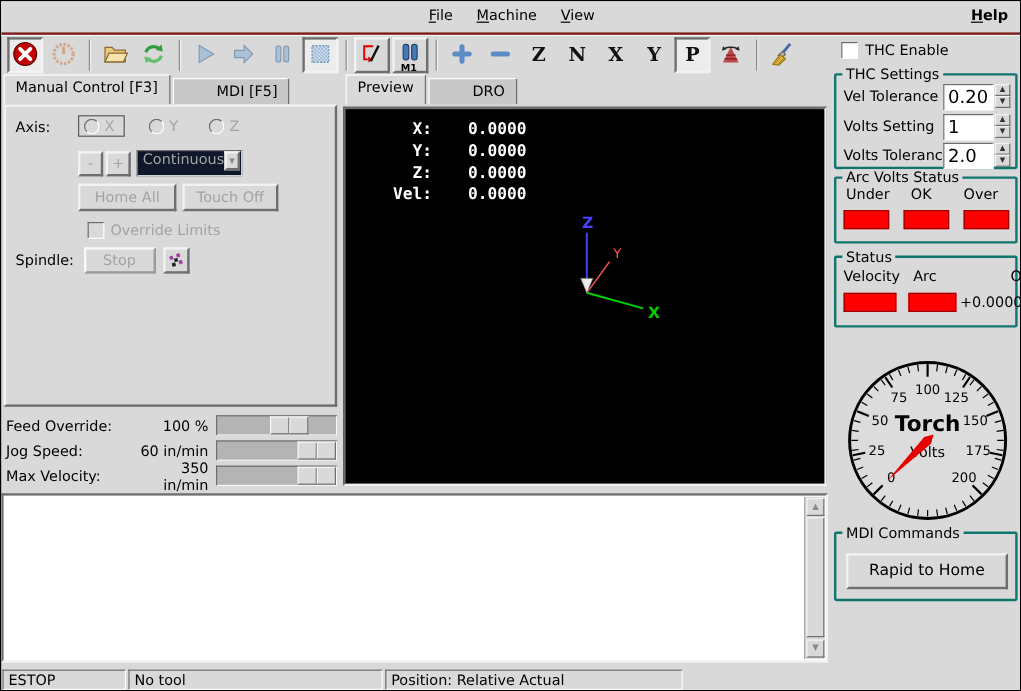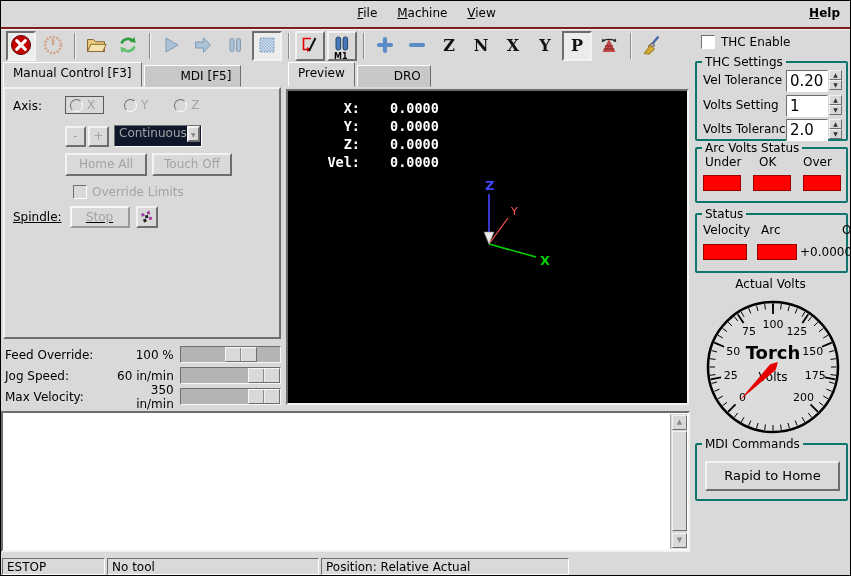--- a/index.html
+++ b/index.html
@@ -253,21 +253,21 @@
       </div>
     </div>
     <div style="position:absolute;left:60px;top:64px;display:flex;">
       <div class="smallbtn disabled-text" style="width:82px;height:23px;line-height:19px;">Home All</div>
       <div class="smallbtn disabled-text" style="width:80px;height:23px;line-height:19px;margin-left:5px;">Touch Off</div>
     </div>
     <div style="position:absolute;left:68px;top:96px;display:flex;align-items:center;gap:5px;">
       <span class="checkbox"></span>
       <span class="disabled-text">Override Limits</span>
     </div>
-    <div style="position:absolute;left:8px;top:117px;display:flex;align-items:center;text-decoration:underline;">
+    <div style="position:absolute;left:8px;top:117px;display:flex;align-items:center;">
       <span>Spindle:</span>
       <div class="smallbtn disabled-text" style="width:60px;height:22px;line-height:18px;margin-left:8px;border-color:#f8f8f8 #9a9a9a #9a9a9a #f8f8f8;">Stop</div>
       <div class="smallbtn" style="width:22px;height:22px;margin-left:6px;">
         <span>
           <svg width="16" height="16">
               <g transform="rotate(-20 8 8)">
                 <rect x="3" y="4" width="3" height="3" fill="#a040a0"></rect>
                 <rect x="6" y="7" width="3" height="3" fill="#222"></rect>
                 <rect x="9" y="4" width="3" height="3" fill="#a040a0"></rect>
                 <rect x="3" y="10" width="3" height="3" fill="#222"></rect>
@@ -395,21 +395,20 @@
     <div class="groupbox" style="top:184px;height:60px;">
       <span class="gtitle">Status</span>
       <span style="position:absolute;left:6px;top:8px;">Velocity</span>
       <span style="position:absolute;left:64px;top:8px;">Arc</span>
       <span style="position:absolute;left:104px;top:8px;margin-left:41px;">Offset</span>
       <div class="redbox" style="left:6px;top:29px;width:44px;height:16px;"></div>
       <div class="redbox" style="left:60px;top:29px;width:40px;height:16px;"></div>
       <span style="position:absolute;left:103px;top:30px;">+0.0000</span>
     </div>
 
-    <div style="position:absolute;left:0;top:248px;width:155px;text-align:center;">Actual Volts</div>
     <svg id="gauge-svg" width="144" height="144" style="position:absolute;left:8px;top:266px;">
         <circle cx="72" cy="72" r="65" fill="#dcdcdc" stroke="#000" stroke-width="2.5"></circle>
         <line x1="130" y1="72" x2="135.5" y2="72" stroke="#000" stroke-width="1"></line>
         <line x1="129.503801959681" y1="79.570519148763" x2="134.95674869723695" y2="80.28841320597327" stroke="#000" stroke-width="1"></line>
         <line x1="128.02369792476597" y1="87.01150461594621" x2="133.33628996935585" y2="88.43500936401007" stroke="#000" stroke-width="1"></line>
         <line x1="125.58501288565463" y1="94.1956390771752" x2="130.6663503144667" y2="96.3003979551832" stroke="#000" stroke-width="1"></line>
         <line x1="122.22947341949745" y1="101" x2="126.99261314031186" y2="103.75" stroke="#000" stroke-width="1"></line>
         <line x1="118.01449373689164" y1="107.3081628825058" x2="122.37793710849343" y2="110.65635074205376" stroke="#000" stroke-width="1"></line>
         <line x1="113.01219330881976" y1="113.01219330881975" x2="116.90128060534576" y2="116.90128060534576" stroke="#000" stroke-width="1"></line>
         <line x1="107.3081628825058" y1="118.01449373689164" x2="110.65635074205376" y2="122.37793710849343" stroke="#000" stroke-width="1"></line>

